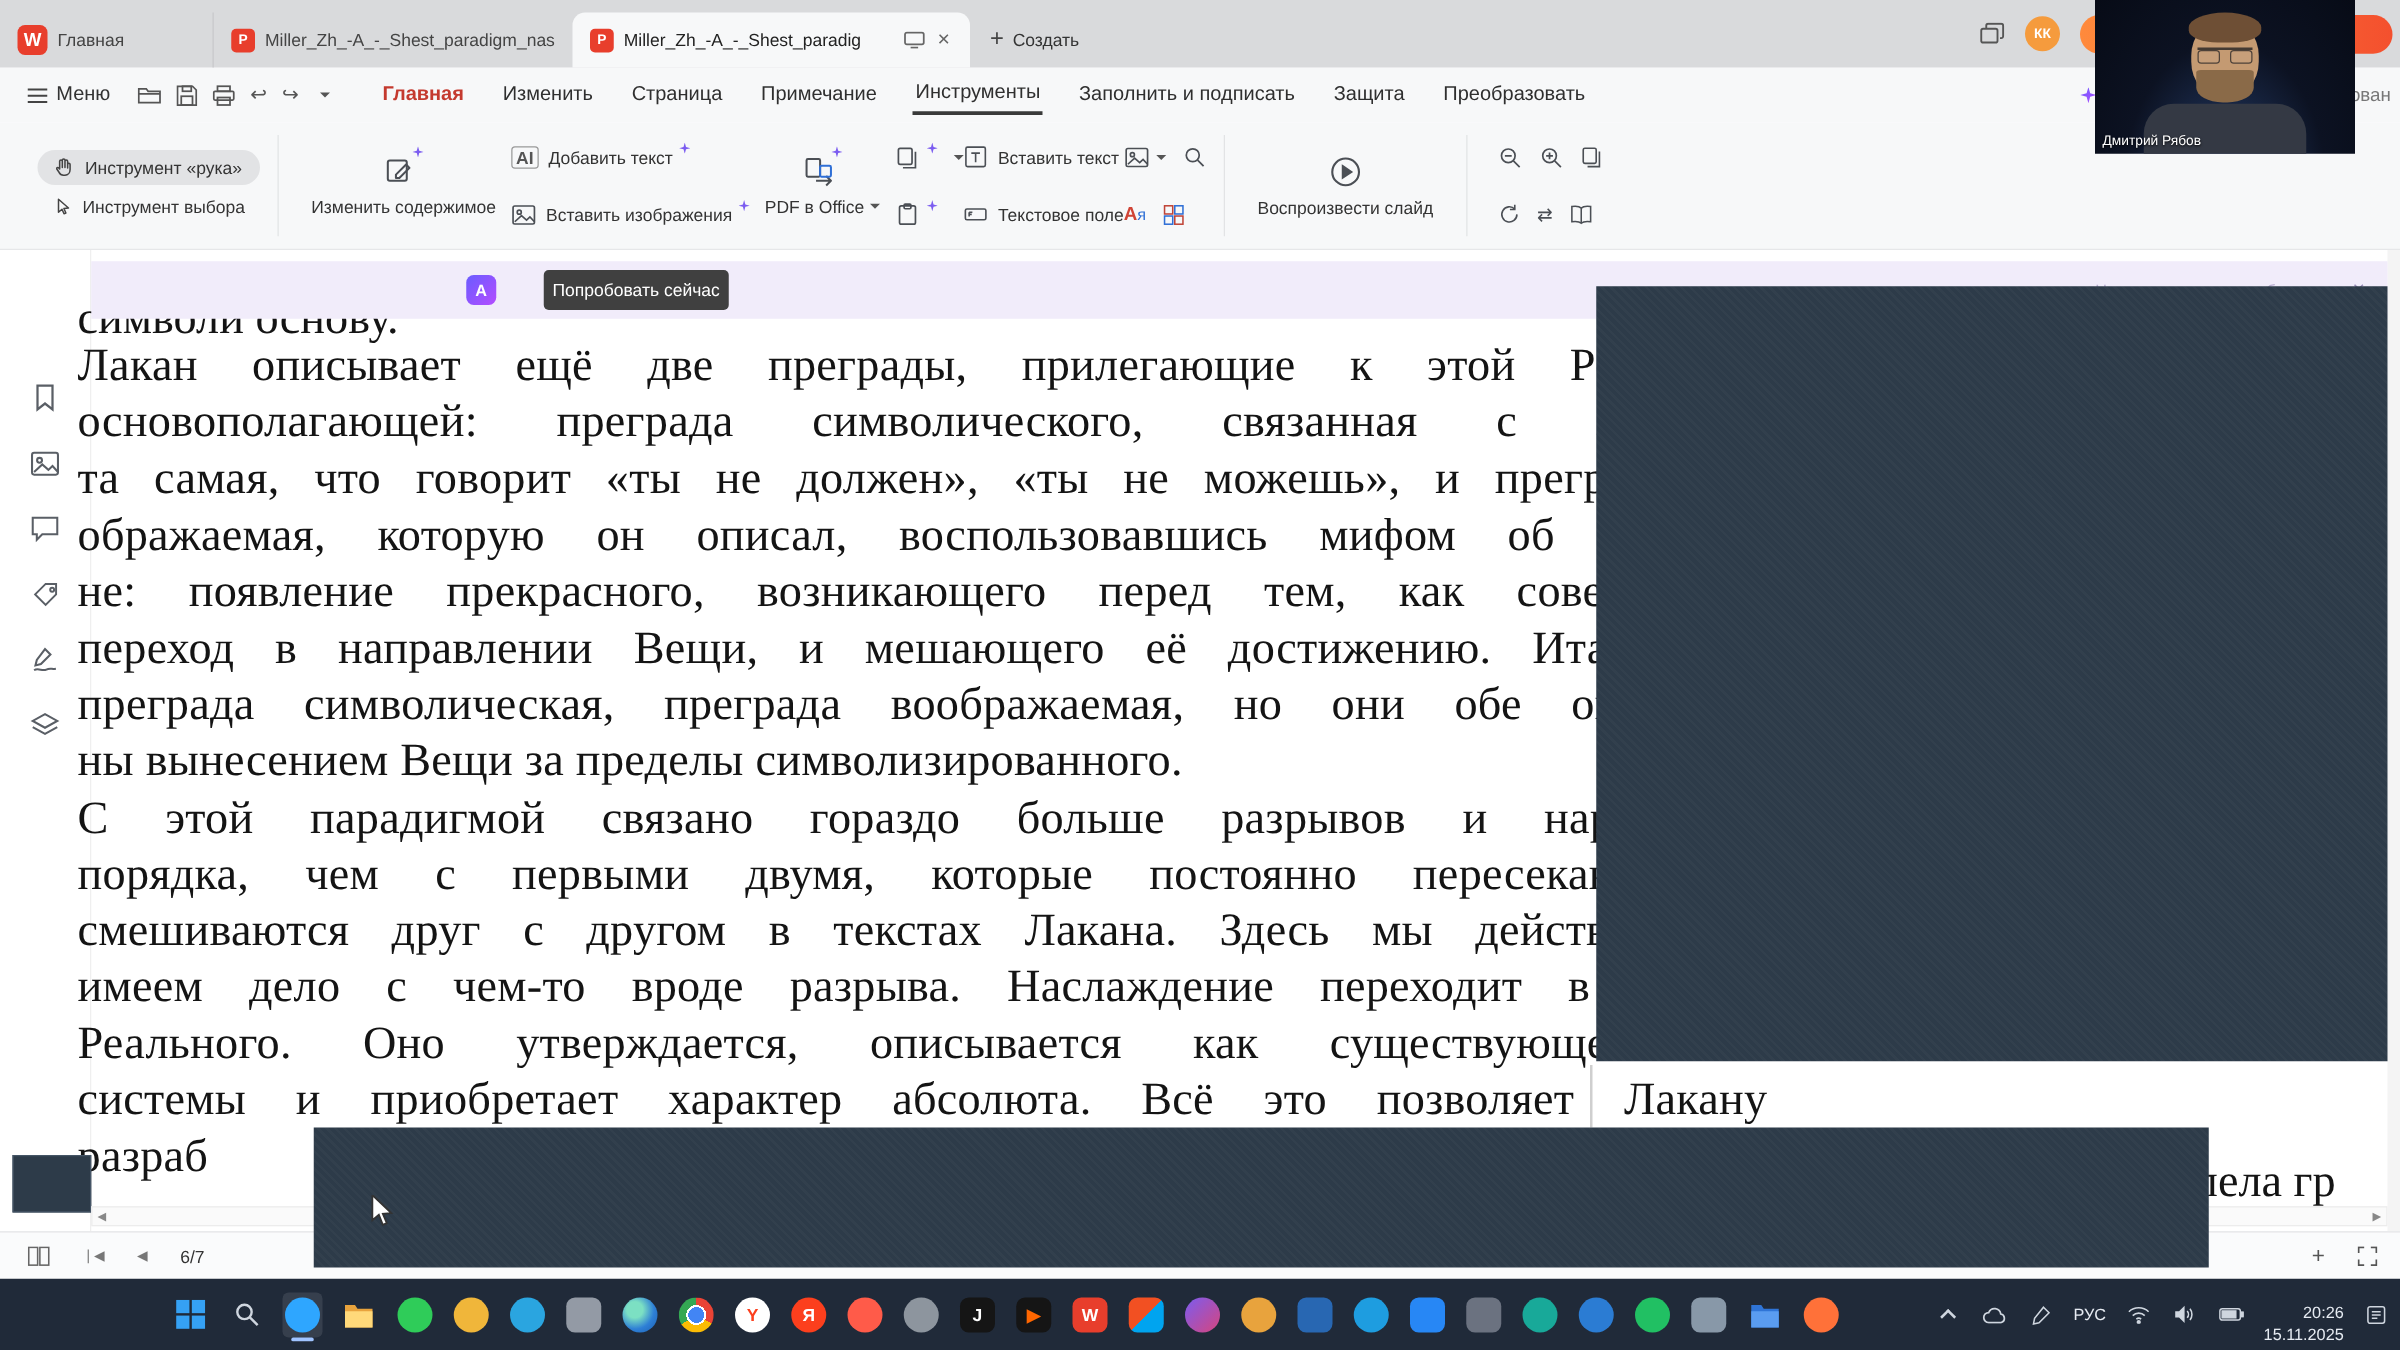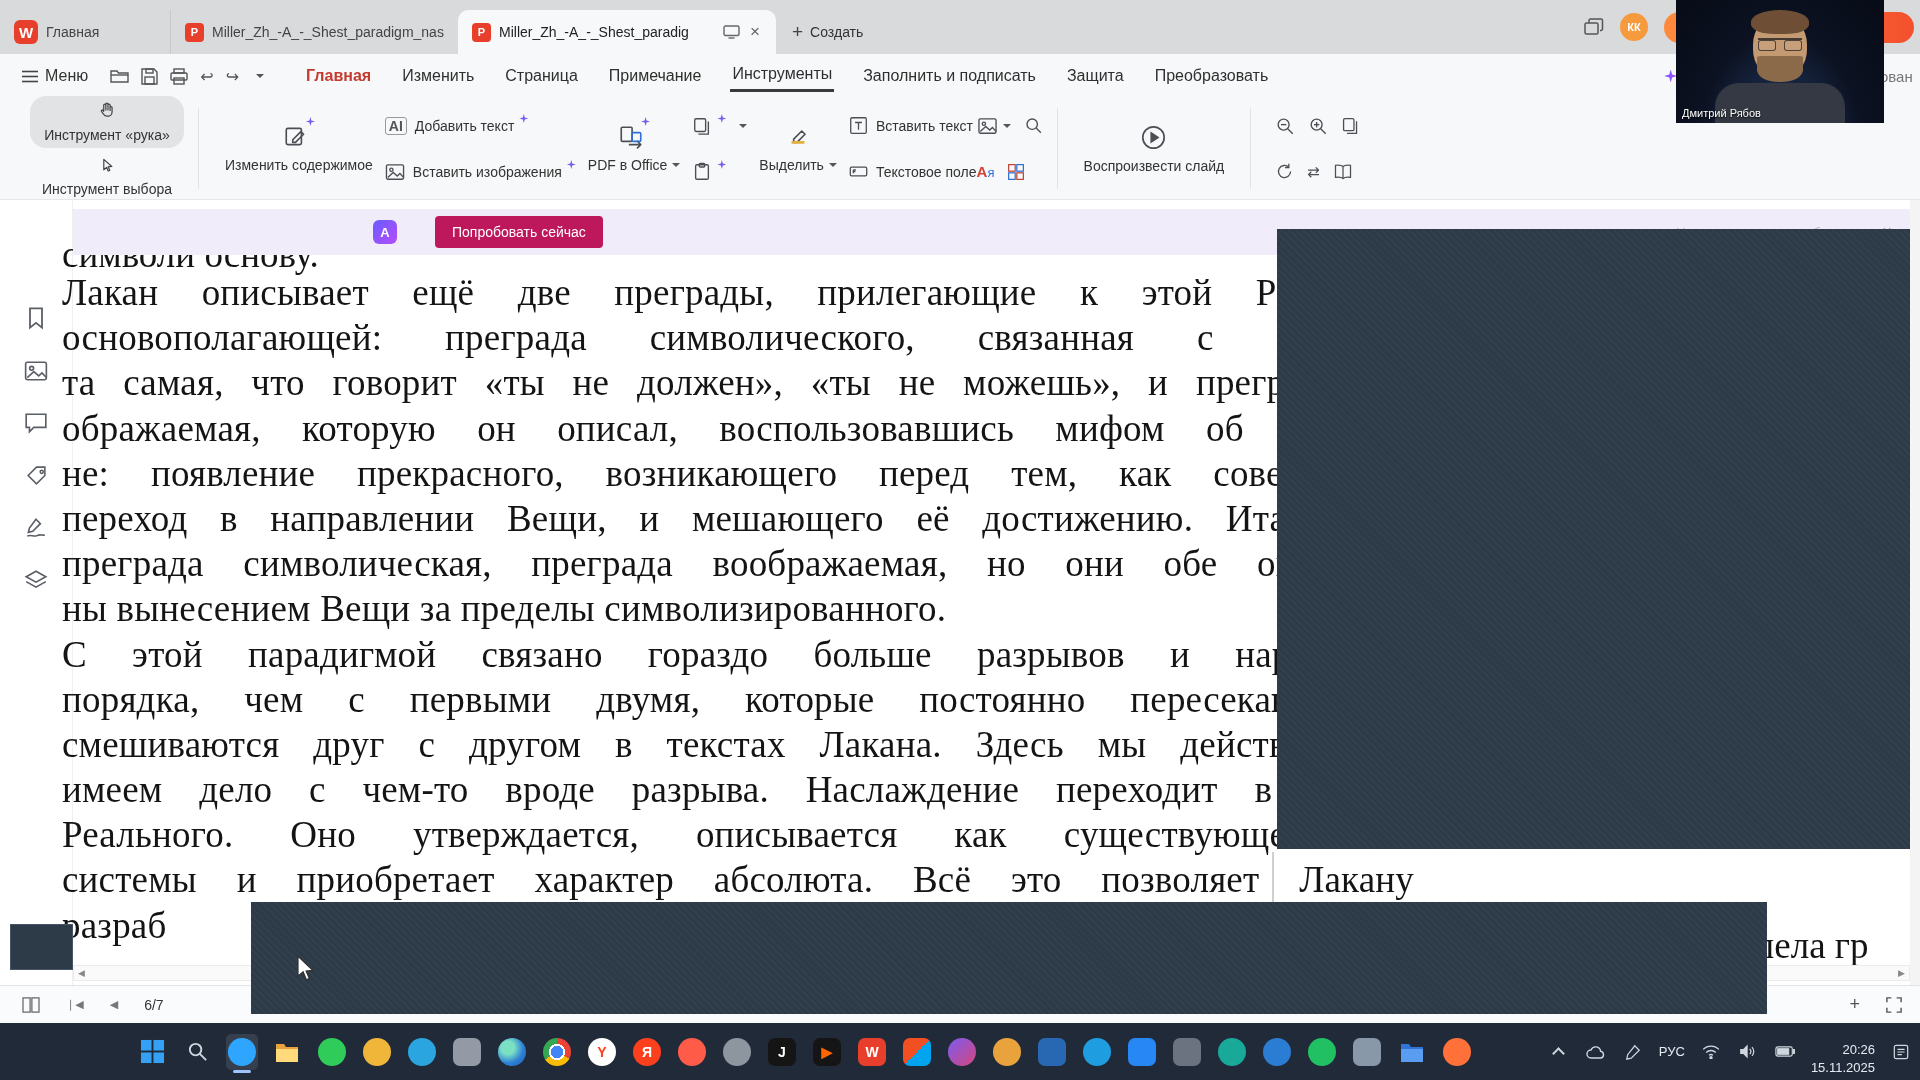--- a/index.html
+++ b/index.html
@@ -34,37 +34,37 @@
   .mi.active{border-bottom:3px solid #3a3a3a;padding-bottom:6px;}
   .menu-right{position:absolute;right:0;display:flex;align-items:center;gap:26px;padding-right:8px;}
   .wpsai{display:flex;align-items:center;gap:6px;font-size:15px;color:#333;font-weight:bold;}
   .syncst{display:flex;align-items:center;gap:6px;font-size:15px;color:#777;white-space:nowrap;width:150px;overflow:hidden;}
 
   
   .toolbar{position:absolute;left:0;top:98px;width:1920px;height:102px;background:#f7f8f9;border-bottom:1px solid #e6e7e9;display:flex;align-items:stretch;padding-left:30px;z-index:3;}
   .vdiv{width:1px;background:#e2e3e5;margin:10px 14px;}
   .tool-col{display:flex;flex-direction:column;justify-content:center;}
   .tool-row{display:flex;align-items:center;gap:8px;height:46px;font-size:14px;color:#333;white-space:nowrap;}
-  .tool-pill{display:flex;align-items:center;gap:8px;font-size:14px;color:#333;padding:5px 12px;border-radius:16px;margin:2px 0;white-space:nowrap;flex-direction:column;}
+  .tool-pill{display:flex;align-items:center;gap:8px;font-size:14px;color:#333;padding:5px 12px;border-radius:16px;margin:2px 0;white-space:nowrap;}
   .tool-pill.selected{background:#e2e3e5;}
   .bigbtn{display:flex;flex-direction:column;align-items:center;justify-content:center;gap:7px;padding:0 12px;font-size:14px;color:#333;white-space:nowrap;}
   .bigbtn .lbl{display:flex;align-items:center;}
   .caret{width:0;height:0;border-left:4px solid transparent;border-right:4px solid transparent;border-top:4px solid #555;display:inline-block;margin-left:5px;}
   .spark{display:inline-block;width:9px;height:9px;background:#7b5cf0;clip-path:polygon(50% 0,61% 39%,100% 50%,61% 61%,50% 100%,39% 61%,0 50%,39% 39%);position:relative;top:-7px;margin-left:-3px;}
   .ai-badge{color:#555;font-weight:bold;font-size:14px;border:1px solid #999;border-radius:3px;padding:0 3px;}
   .zoombox{width:96px;height:27px;border:1px solid #c9cacd;border-radius:3px;background:#fff;display:flex;align-items:center;justify-content:space-between;padding:0 8px;font-size:14px;color:#333;}
   .icrow{display:flex;align-items:center;gap:13px;height:46px;}
   .aya .a1{color:#d04436;font-weight:bold;font-size:15px;}
   .aya .a2{color:#2f6fd6;font-size:13px;}
 
   
   .banner{position:absolute;left:73px;top:209px;width:1837px;height:46px;background:#f1ecfa;display:flex;align-items:center;z-index:3;padding-left:300px;}
   .ai-sq{width:24px;height:24px;border-radius:6px;background:linear-gradient(135deg,#6a5cff,#b44cff);color:#fff;font-size:13px;font-weight:bold;display:flex;align-items:center;justify-content:center;margin-right:12px;}
   .banner-text{font-size:15px;color:#3a3a3a;}
-  .banner-cta{margin-left:26px;background:#be185d;color:#fff;border:none;border-radius:4px;font-size:14px;padding:8px 17px;}
+  .banner-cta{margin-left:26px;background:#404040;color:#fff;border:none;border-radius:4px;font-size:14px;padding:8px 7px;}
   .banner-dismiss{margin-left:auto;font-size:13px;color:#b9aed0;}
   .banner-close{font-size:17px;color:#9a8fb8;margin:0 18px 0 22px;}
 
   
   .workarea{position:absolute;left:0;top:200px;width:1920px;height:785px;background:#fff;z-index:1;}
   .sidebar{position:absolute;left:0;top:0;width:73px;height:785px;background:#fff;border-right:1px solid #efefef;display:flex;flex-direction:column;align-items:center;gap:30px;padding-top:106px;}
   .doc-partial,.doctext,.frag{font-family:"Liberation Serif",serif;color:#141414;}
   .doc-partial{position:absolute;left:62px;top:33px;font-size:37px;}
   .doctext{position:absolute;left:62px;top:70px;width:1352px;font-size:37px;line-height:45.2px;letter-spacing:.2px;}
   .dl{text-align:justify;text-align-last:justify;height:45.2px;white-space:nowrap;}
@@ -284,30 +284,20 @@
       <span class="spark"></span>
         <span class="caret"></span>
     </div>
     <div class="tool-row">
       <svg width="20" height="20" viewBox="0 0 22 22" fill="none" stroke="#4b4f55" stroke-width="1.5">
           <rect x="4" y="3" width="14" height="16" rx="1.5"></rect>
           <rect x="8" y="1.5" width="6" height="4" rx="1"></rect>
         </svg>
       <span class="spark"></span>
     </div>
-  </div>
-  <div class="bigbtn">
-    <svg width="26" height="26" viewBox="0 0 24 24" fill="none" stroke="#4b4f55" stroke-width="1.5" stroke-linejoin="round">
-        <path d="M8 14 L15.5 6.5 l3 3 L11 17 H8 z"></path>
-        <path d="M6 17 h12" stroke="#e2b13c" stroke-width="2.5"></path>
-      </svg>
-    <span class="lbl">
-        <span>Выделить</span>
-        <span class="caret"></span>
-      </span>
   </div>
   <div class="tool-col">
     <div class="tool-row">
       <svg width="19" height="19" viewBox="0 0 22 22" fill="none" stroke="#4b4f55" stroke-width="1.5">
           <rect x="2" y="2" width="18" height="18" rx="1.5"></rect>
           <path d="M7 7.5 h8 M11 7.5 V16"></path>
         </svg>
       <span>Вставить текст</span>
     </div>
     <div class="tool-row">

